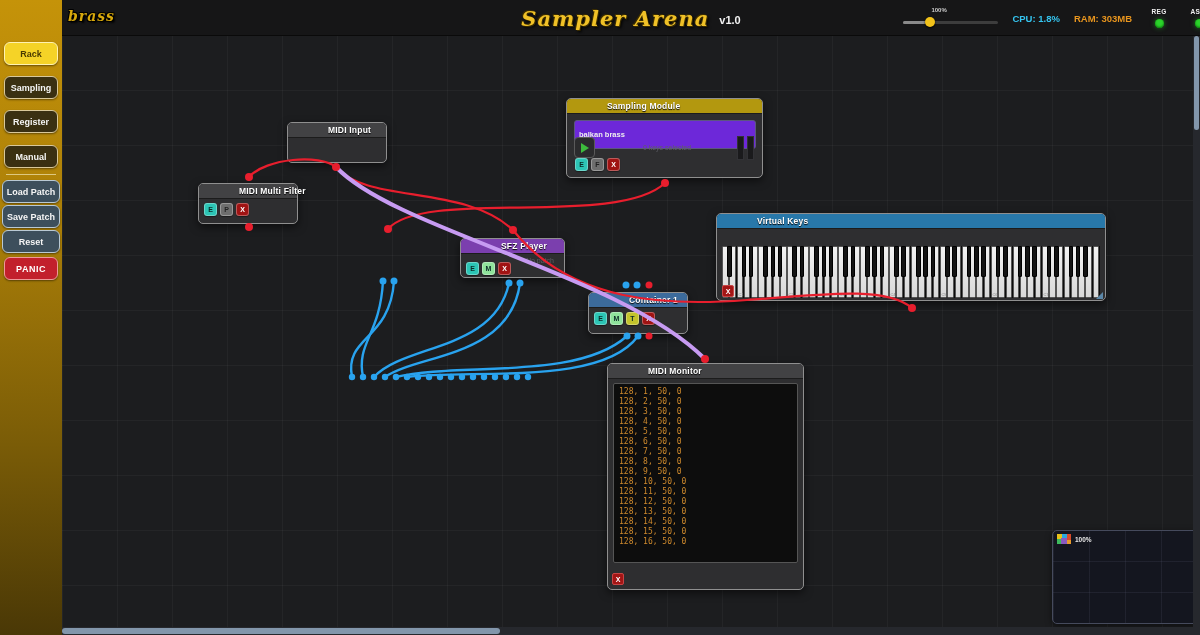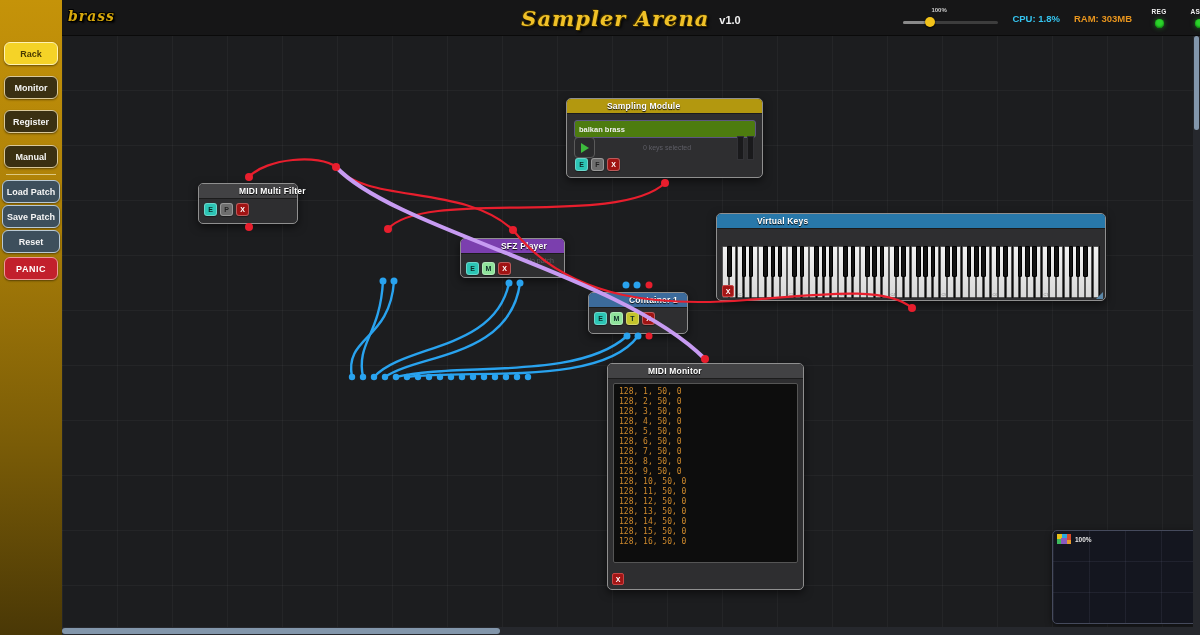--- a/index.html
+++ b/index.html
@@ -76,22 +76,22 @@
   .hdr-gold   { background:#b3980f; }
   .hdr-purple { background:#7b3fae; }
   .hdr-blue   { background:#2878aa; }
   .hdr-steel  { background:#3c6b9c; }
 
   .rec-chip { margin-left:auto; width:12px; height:9px; background:#f2f2f2; border-radius:2px;
               display:flex; align-items:center; justify-content:center; }
   .rec-dot  { width:5px; height:5px; border-radius:50%; background:#e01818; }
 
   
-  .patch-input { position:absolute; left:7px; top:6px; width:182px; height:18px;
-                 background:#4d7c0f; border:1px solid #5c5680; border-radius:3px;
+  .patch-input { position:absolute; left:7px; top:6px; width:182px; height:29px;
+                 background:#6d28d9; border:1px solid #5c5680; border-radius:3px;
                  font:bold 7.5px "Liberation Sans",sans-serif; color:#eee; padding:0 4px; }
   .play-btn { position:absolute; left:7px; top:23px; width:21px; height:21px; background:#2b2b2d;
               border:1px solid #5a5a5a; border-radius:4px; display:flex; align-items:center;
               justify-content:center; cursor:pointer; }
   .play-tri { width:0; height:0; border-left:8px solid #3dbb3d; border-top:5px solid transparent;
               border-bottom:5px solid transparent; }
   .keys-selected { position:absolute; left:40px; top:30px; width:120px; text-align:center;
                    font:7px "Liberation Sans",sans-serif; color:#5e5e66; }
   .meter-bars { position:absolute; right:8px; top:22px; display:flex; gap:3px; }
   .meter-bar { width:7px; height:24px; background:#1a1a1c; border:1px solid #323236; }
@@ -146,21 +146,21 @@
   .hscroll-track { position:absolute; left:62px; top:627px; width:1138px; height:8px; background:#26282d; z-index:20; }
   .hscroll-thumb { position:absolute; left:0; top:1px; width:438px; height:6px; background:#8296ab; border-radius:3px; cursor:grab; }
   .vscroll-track { position:absolute; left:1193px; top:36px; width:7px; height:591px; background:#26282d; z-index:20; }
   .vscroll-thumb { position:absolute; left:1px; top:0; width:5px; height:94px; background:#8296ab; border-radius:3px; cursor:grab; }
 </style>
 </head>
 <body>
 
 <div class="sidebar">
   <div class="sbtn active" style="top:42px">Rack</div>
-  <div class="sbtn dark" style="top:76px">Monitor</div>
+  <div class="sbtn dark" style="top:76px">Sampling</div>
   <div class="sbtn dark" style="top:110px">Register</div>
   <div class="sbtn dark" style="top:145px">Manual</div>
   <div class="sdivider" style="top:174px"></div>
   <div class="sbtn slate" style="top:180px">Load Patch</div>
   <div class="sbtn slate" style="top:205px">Save Patch</div>
   <div class="sbtn slate" style="top:230px">Reset</div>
   <div class="sbtn panic" style="top:257px">PANIC</div>
 </div>
 
 <div class="header">
@@ -184,20 +184,26 @@
     </div>
     <div class="indicator" style="margin-right:-14px">
       <span class="lbl">ASIO</span>
       <span class="led"></span>
     </div>
   </div>
 </div>
 
 <div class="canvas">
 
+  <div class="node" style="left:225px;top:86px;width:100px;height:41px">
+    <div class="node-header">
+      <span class="node-title">MIDI Input</span>
+    </div>
+    <div class="node-body"></div>
+  </div>
 
   <div class="node" style="left:136px;top:147px;width:100px;height:41px">
     <div class="node-header">
       <span class="node-title">MIDI Multi Filter</span>
     </div>
     <div class="node-body">
       <div class="btn-row">
         <div class="nbtn bteal">E</div>
         <div class="nbtn bgray">P</div>
         <div class="nbtn bred">X</div>

